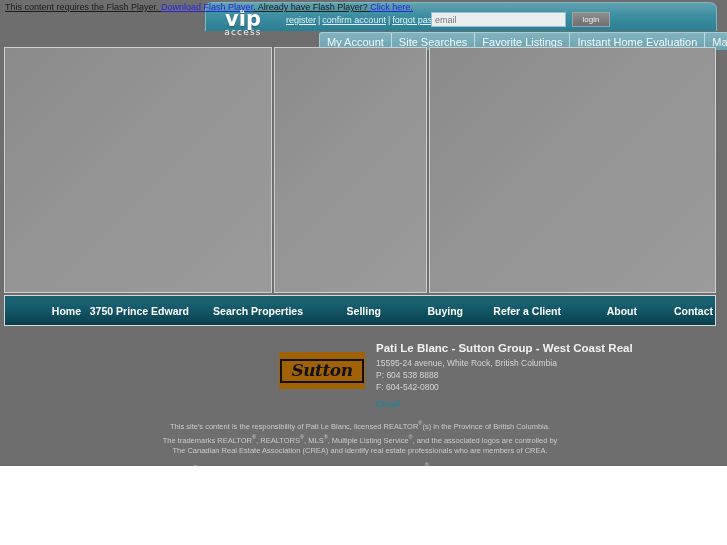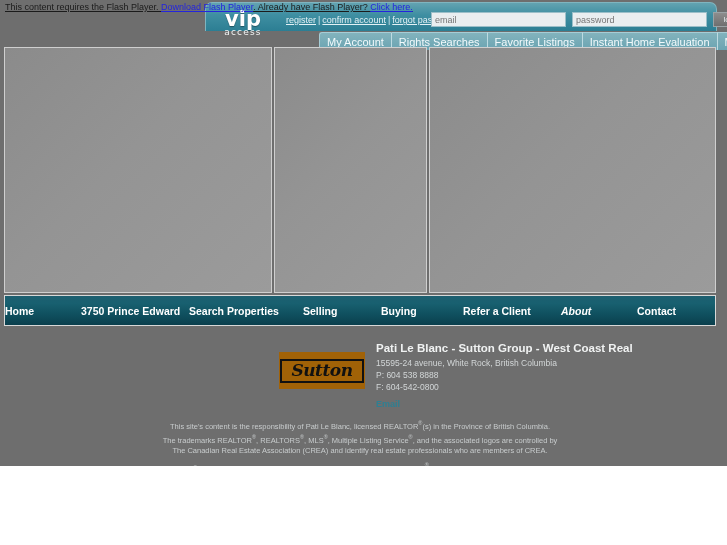--- a/index.html
+++ b/index.html
@@ -180,21 +180,21 @@
     height: 31px;
     background: linear-gradient(180deg, #1d5f70 0%, #186070 25%, #0f4f5e 65%, #0a3f4d 100%);
     border: 1px solid #d8d8d8;
     display: flex;
     align-items: center;
   }
   .main-nav-item {
     color: #ffffff;
     font-size: 10.5px;
     font-weight: bold;
-    text-align: left;
+    text-align: right;
     cursor: pointer;
     white-space: nowrap;
     font-family: "Liberation Sans", sans-serif;
   }
   
   .agent-block {
     position: absolute;
     left: 4px; top: 330px;
     width: 712px;
     height: 80px;
@@ -281,27 +281,26 @@
         <span class="vip-word">vip</span>
         <span class="vip-sub">access</span>
       </div>
 
       <div class="acct-links">
         <a>register</a><span class="acct-sep">|</span><a>confirm account</a><span class="acct-sep">|</span><a>forgot password</a>
       </div>
 
       <div class="login-row">
         <input class="login-input" type="text" placeholder="email" style="">
-        <input class="login-input" type="text" placeholder="password" style="">
         <button class="login-btn">login</button>
       </div>
 
       <div class="header-tabs">
         <div class="header-tab">My Account</div>
-        <div class="header-tab">Rights Searches</div>
+        <div class="header-tab">Site Searches</div>
         <div class="header-tab">Favorite Listings</div>
         <div class="header-tab">Instant Home Evaluation</div>
         <div class="header-tab">Market Watch</div>
         <div class="header-tab">Investor Tools</div>
       </div>
     </div>
   </div>
 
   <div class="panels">
     <div class="panel panel-a"></div>
@@ -313,21 +312,21 @@
     <span>This content requires the Flash Player. </span><a>Download Flash Player</a><span>. Already have Flash Player? </span><a>Click here.</a>
   </div>
 
   <div class="main-nav">
     <div class="main-nav-item" style="width:76px;">Home</div>
     <div class="main-nav-item" style="width:108px;">3750 Prince Edward</div>
     <div class="main-nav-item" style="width:114px;">Search Properties</div>
     <div class="main-nav-item" style="width:78px;">Selling</div>
     <div class="main-nav-item" style="width:82px;">Buying</div>
     <div class="main-nav-item" style="width:98px;">Refer a Client</div>
-    <div class="main-nav-item" style="width:76px;font-style:italic;">About</div>
+    <div class="main-nav-item" style="width:76px;">About</div>
     <div class="main-nav-item" style="width:76px;">Contact</div>
   </div>
 
   <div class="agent-block">
     <div class="sutton-logo">
       <span class="sutton-inner">Sutton</span>
     </div>
     <div class="agent-info">
       <div class="agent-name">Pati Le Blanc - Sutton Group - West Coast Real</div>
       <div class="agent-line">15595-24 avenue, White Rock, British Columbia</div>

